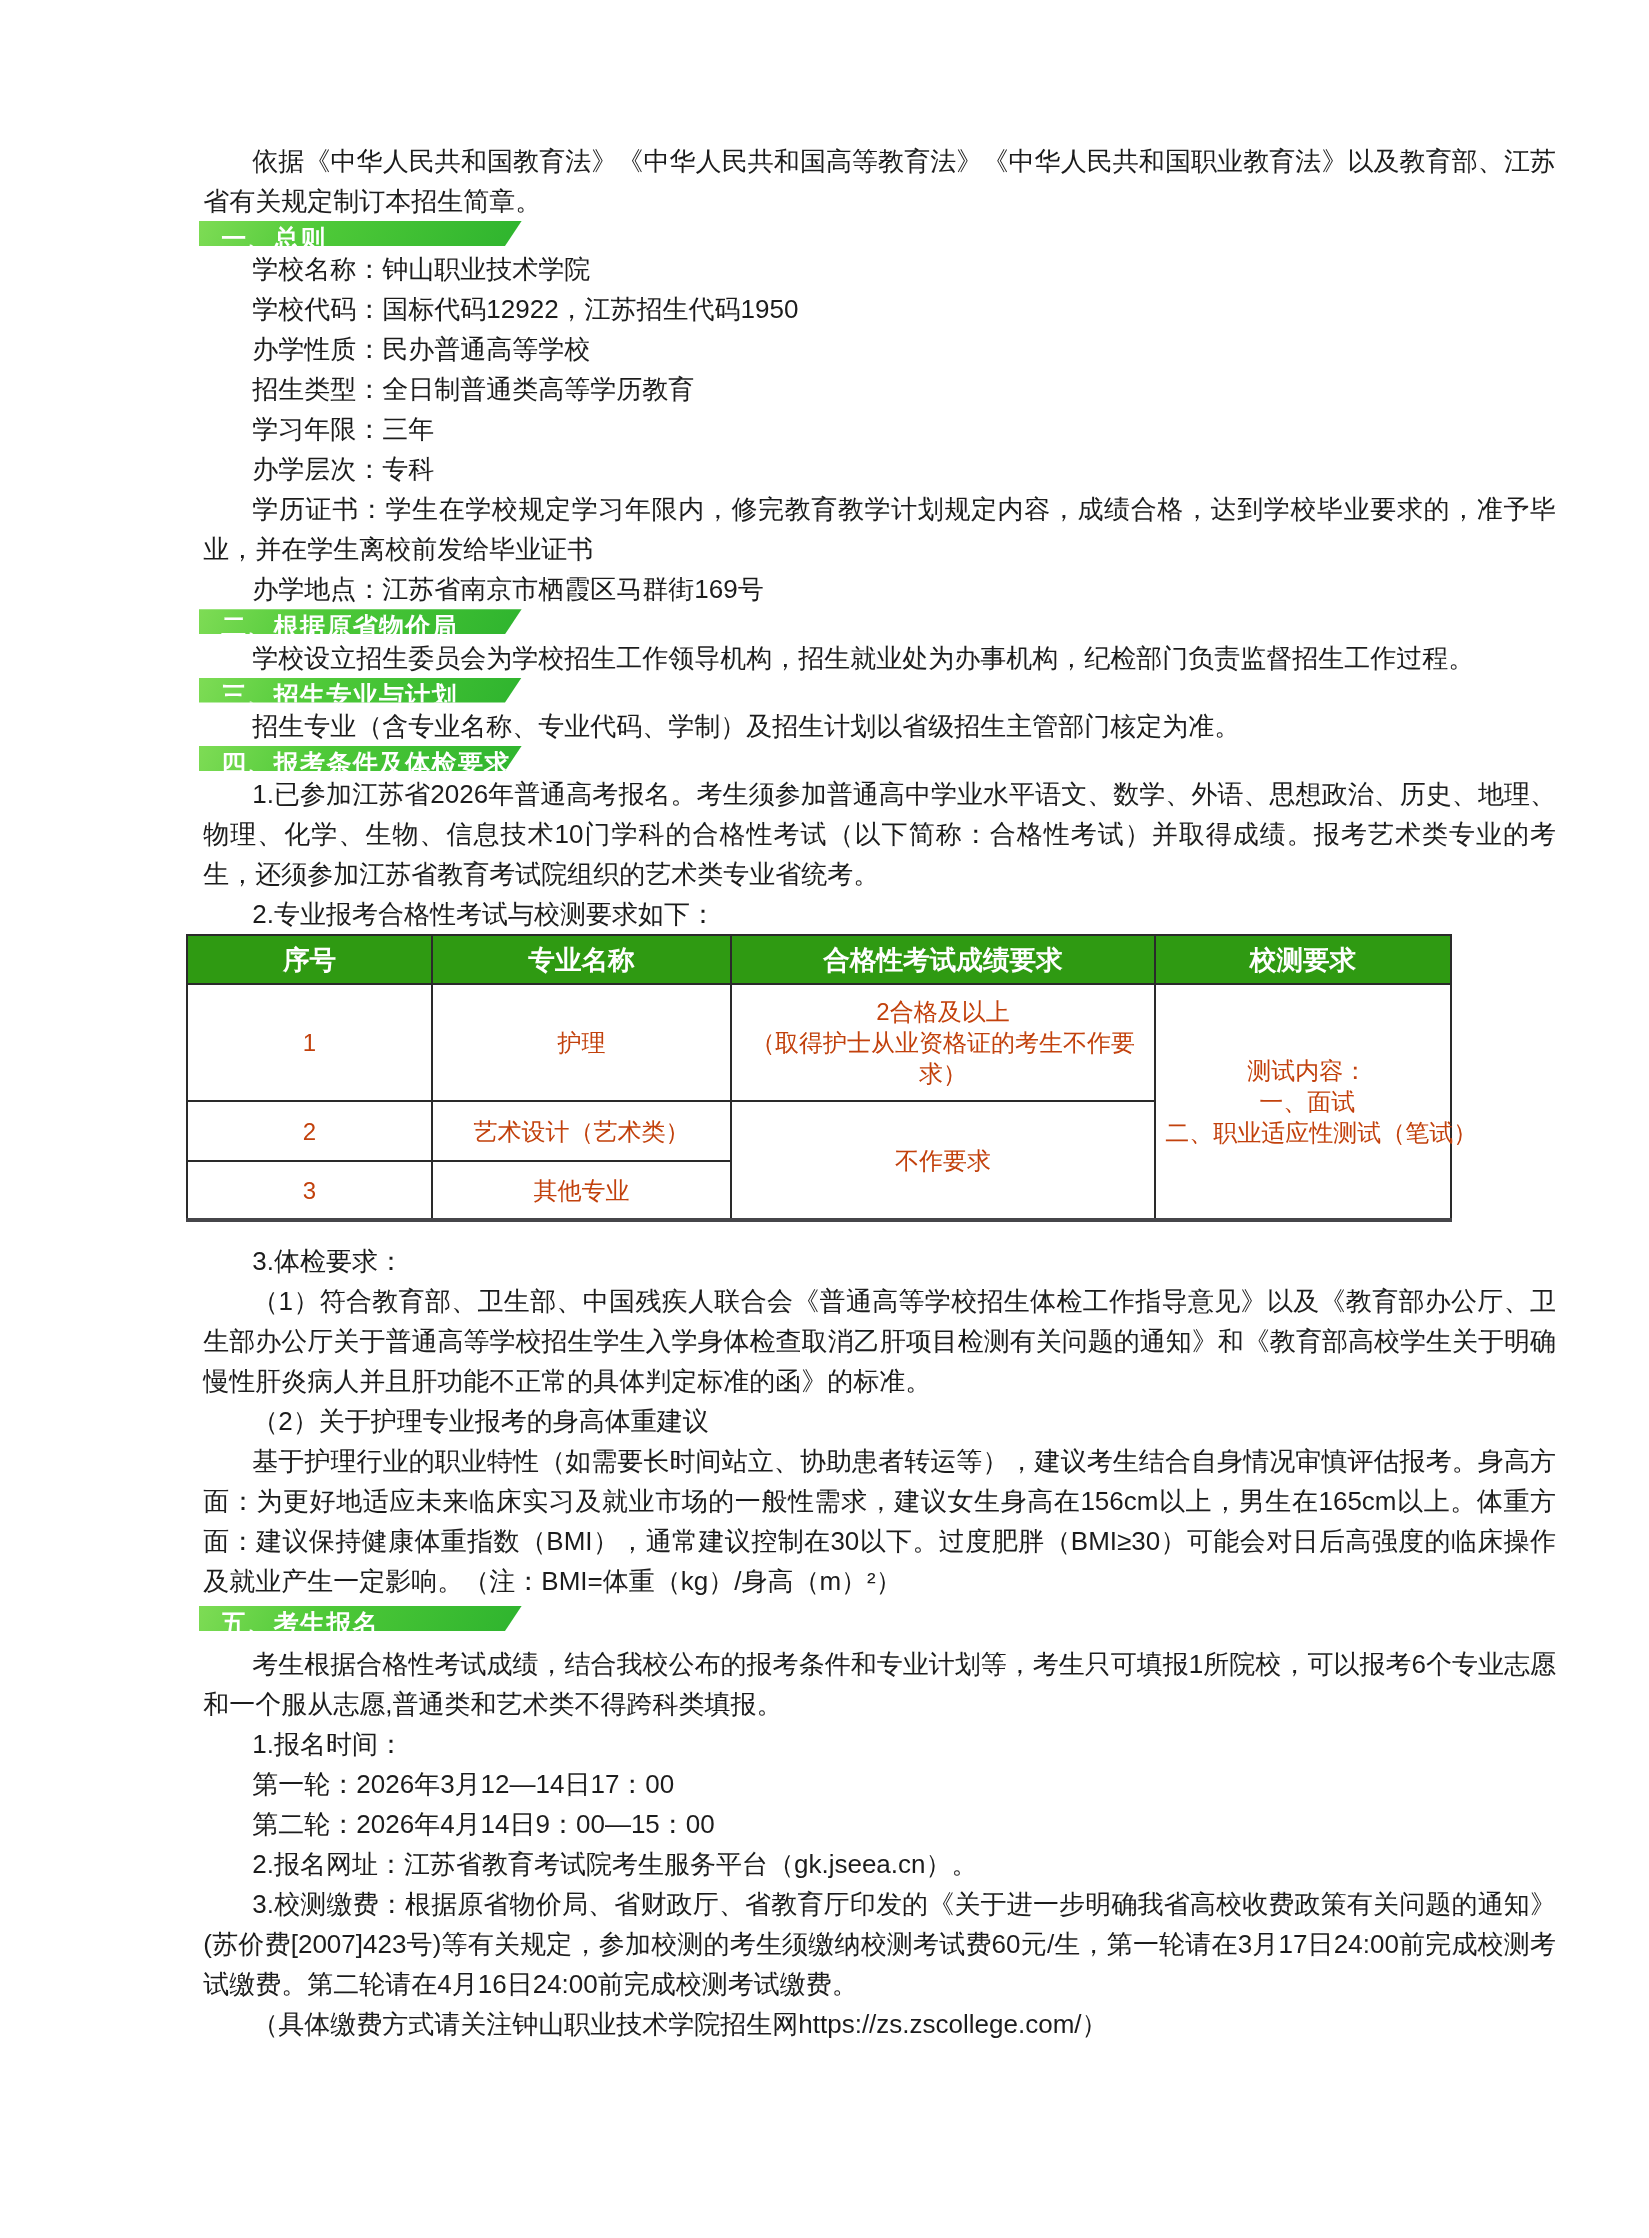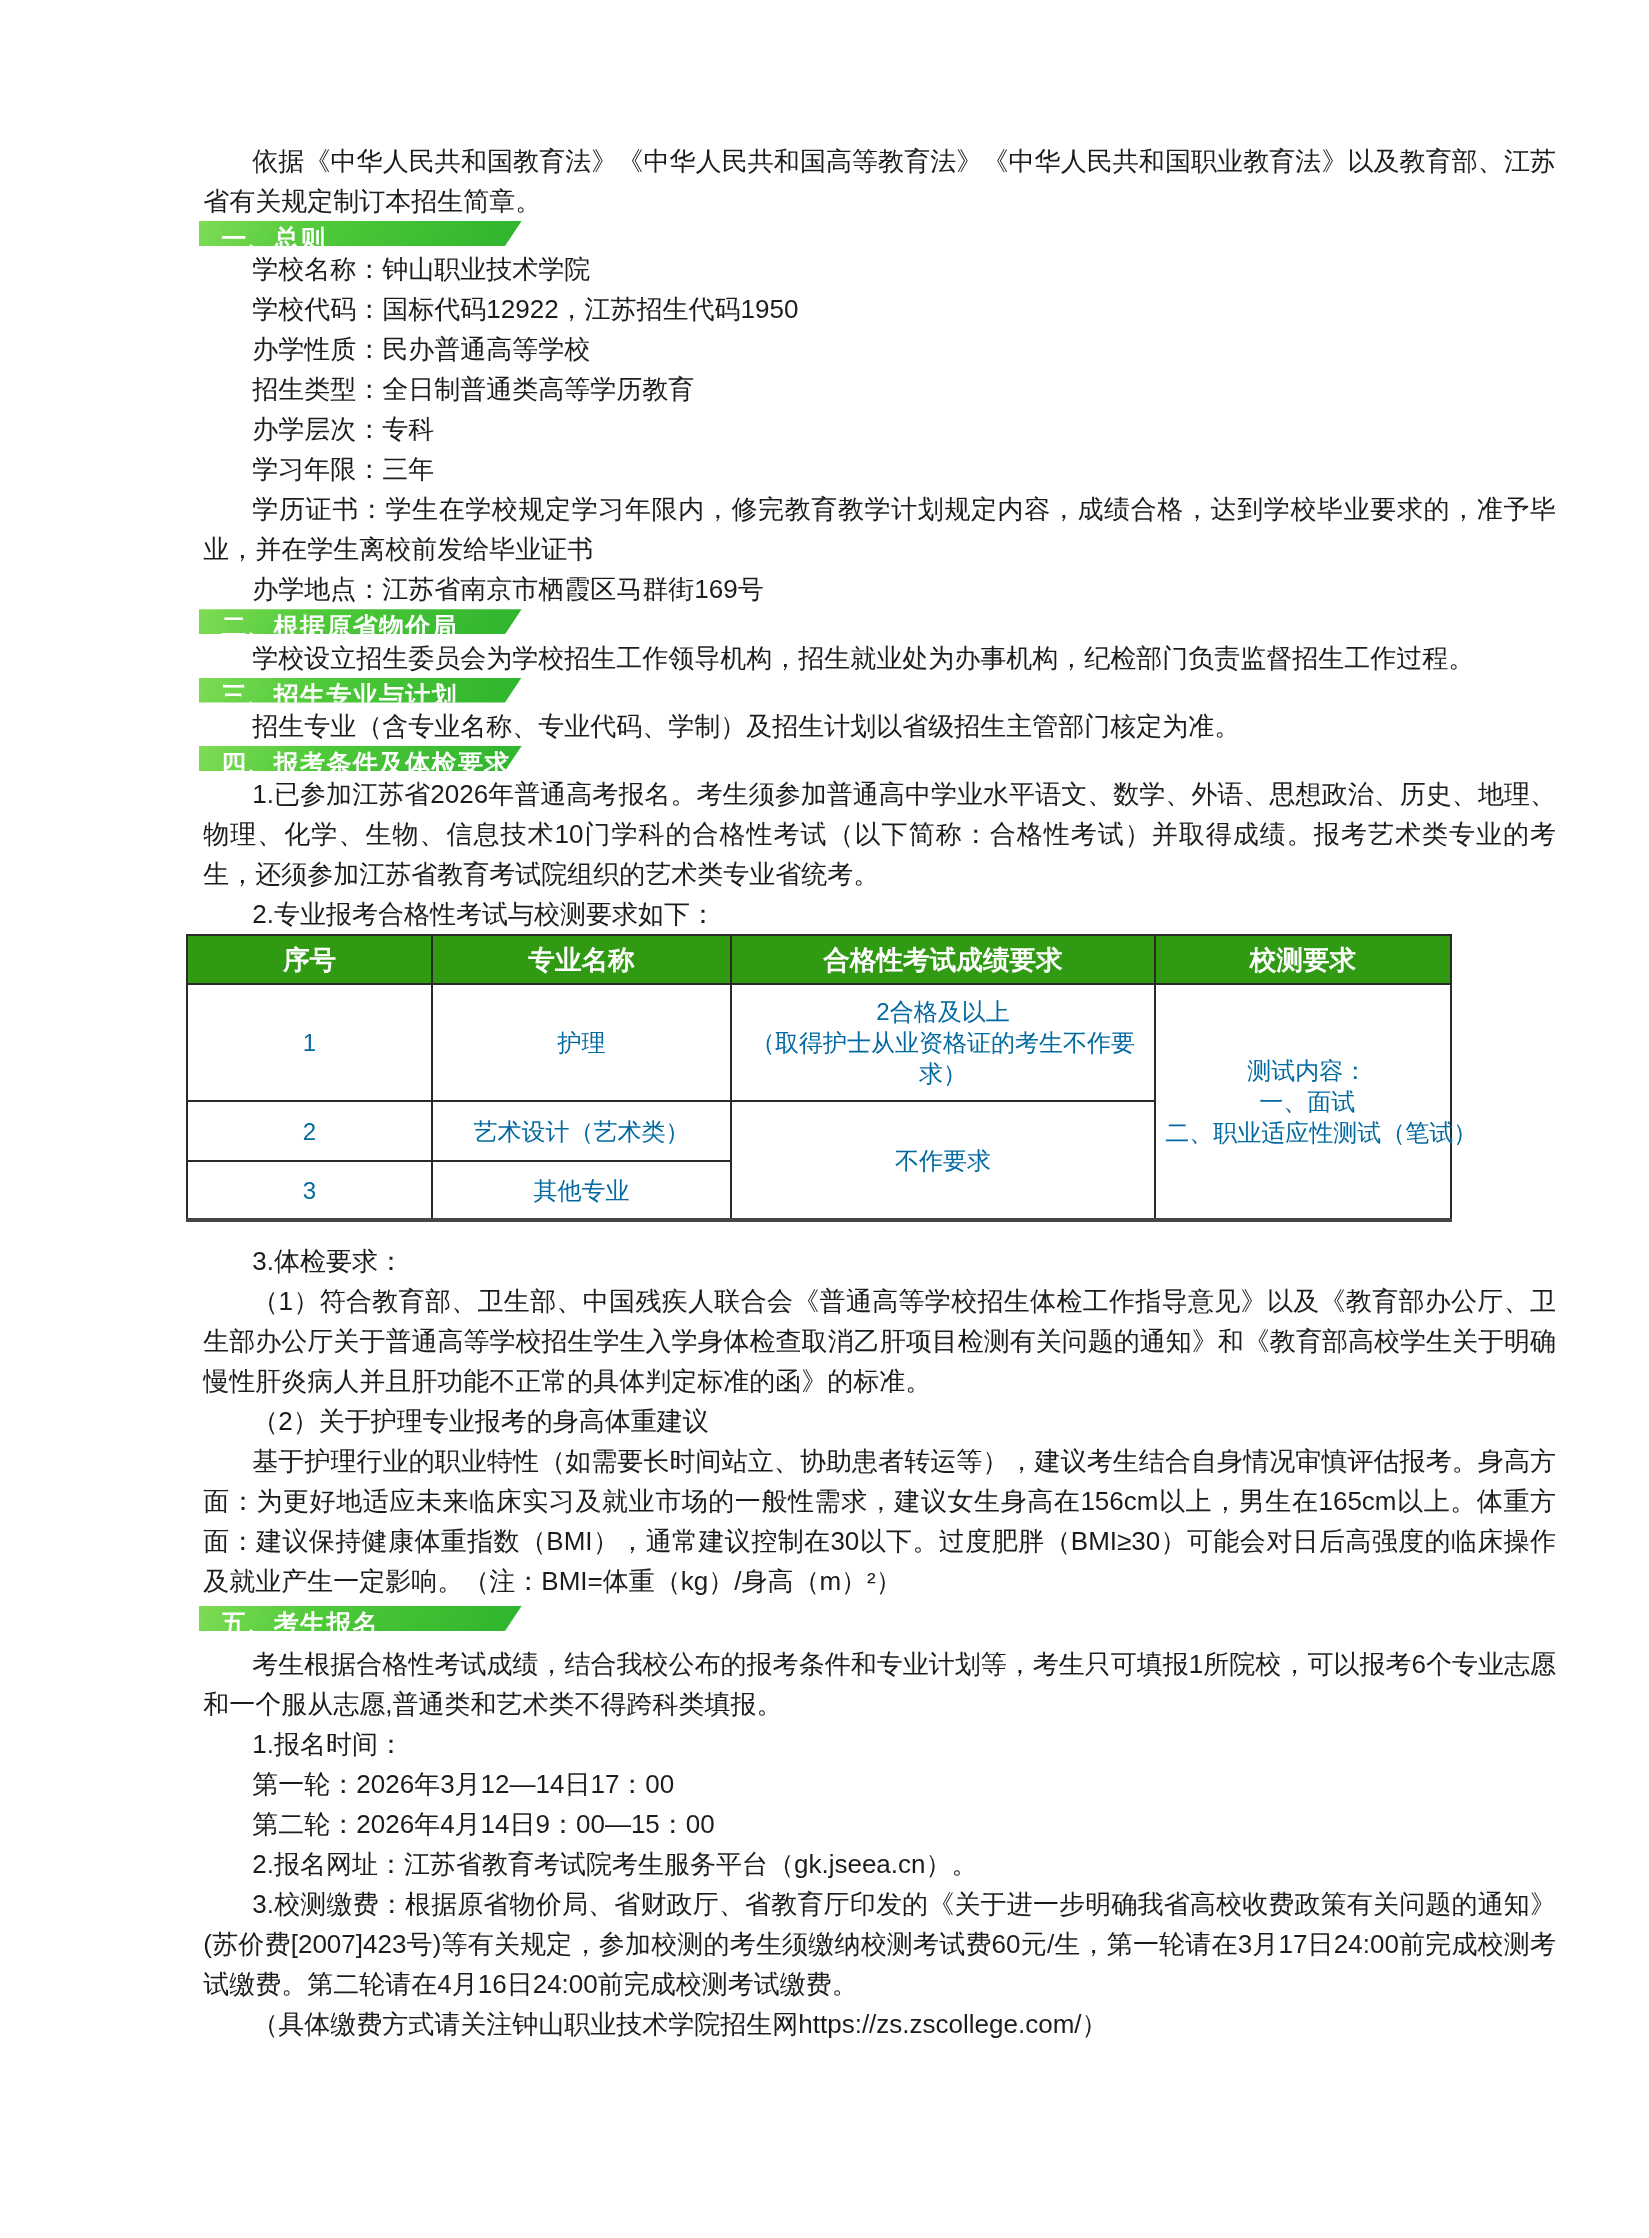--- a/index.html
+++ b/index.html
@@ -61,21 +61,21 @@
   table.req-table th {
     height: 49px;
     background: #2f9a12;
     color: #ffffff;
     font-size: 26.6px;
     font-weight: bold;
     vertical-align: middle;
   }
   table.req-table td {
     font-size: 24px;
-    color: #0369a1;
+    color: #c2410c;
     text-align: center;
     vertical-align: middle;
     line-height: 31px;
   }
   tr.row-1 td { height: 117px; }
   tr.row-2 td { height: 60px; }
   tr.row-3 td { height: 59px; }
   td.thick-bottom { border-bottom: 5.3px solid #57575c; }
   td.test-cell {
     text-align: left;
@@ -94,22 +94,22 @@
 
 <div class="content">
 
   <p class="body-par">依据《中华人民共和国教育法》《中华人民共和国高等教育法》《中华人民共和国职业教育法》以及教育部、江苏省有关规定制订本招生简章。</p>
 
   <div class="banner">一、总则</div>
   <p class="body-par">学校名称：钟山职业技术学院</p>
   <p class="body-par">学校代码：国标代码12922，江苏招生代码1950</p>
   <p class="body-par">办学性质：民办普通高等学校</p>
   <p class="body-par">招生类型：全日制普通类高等学历教育</p>
+  <p class="body-par">学习年限：三年</p>
   <p class="body-par">办学层次：专科</p>
-  <p class="body-par">学习年限：三年</p>
   <p class="body-par">学历证书：学生在学校规定学习年限内，修完教育教学计划规定内容，成绩合格，达到学校毕业要求的，准予毕业，并在学生离校前发给毕业证书</p>
   <p class="body-par">办学地点：江苏省南京市栖霞区马群街169号</p>
 
   <div class="banner">二、根据原省物价局</div>
   <p class="body-par">学校设立招生委员会为学校招生工作领导机构，招生就业处为办事机构，纪检部门负责监督招生工作过程。</p>
 
   <div class="banner">三、招生专业与计划</div>
   <p class="body-par">招生专业（含专业名称、专业代码、学制）及招生计划以省级招生主管部门核定为准。</p>
 
   <div class="banner">四、报考条件及体检要求</div>

